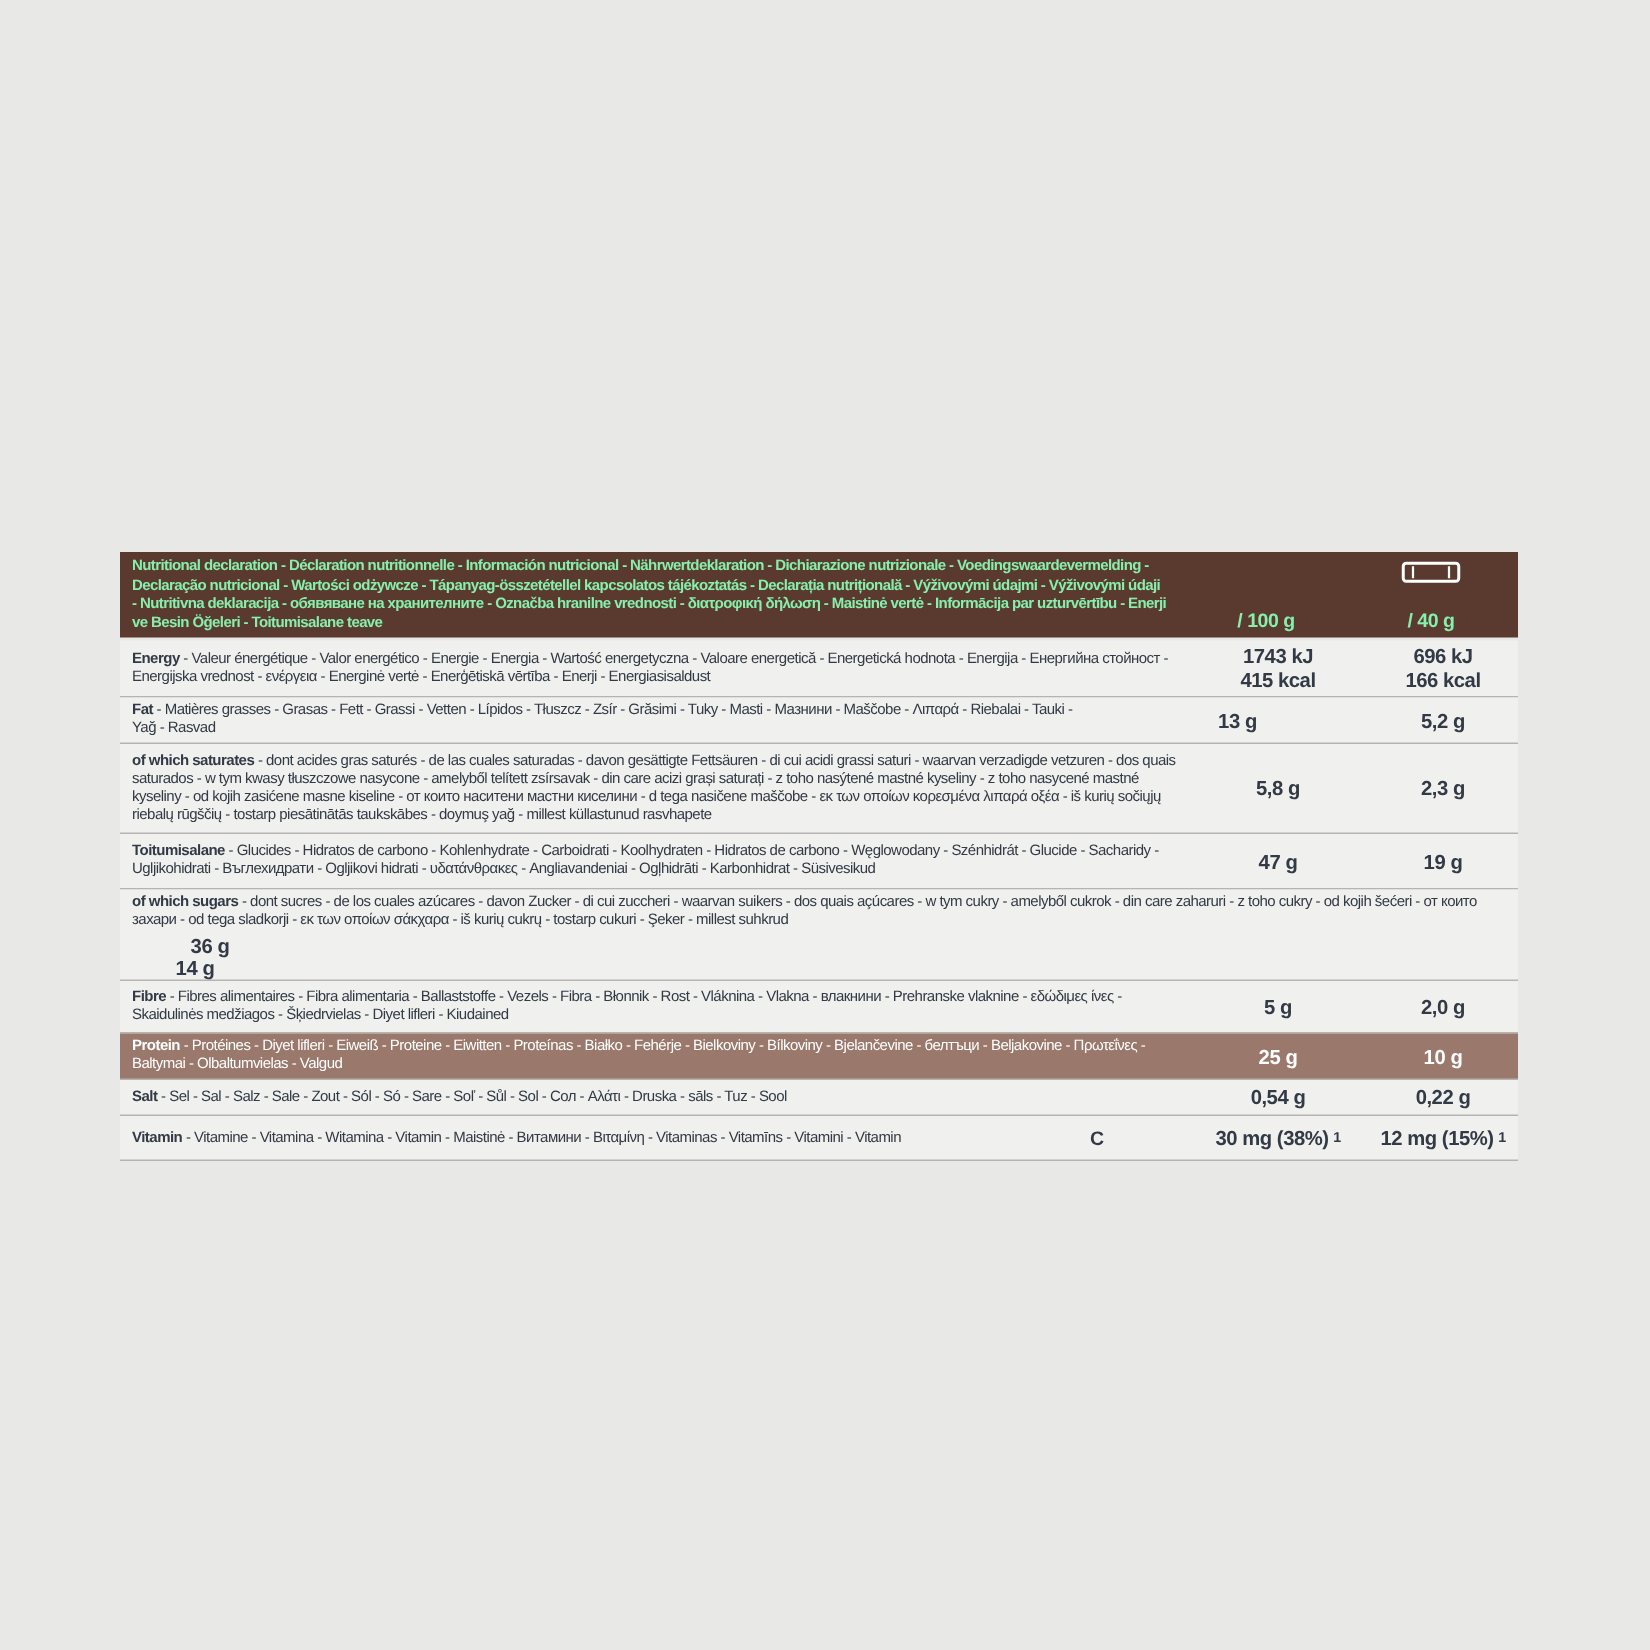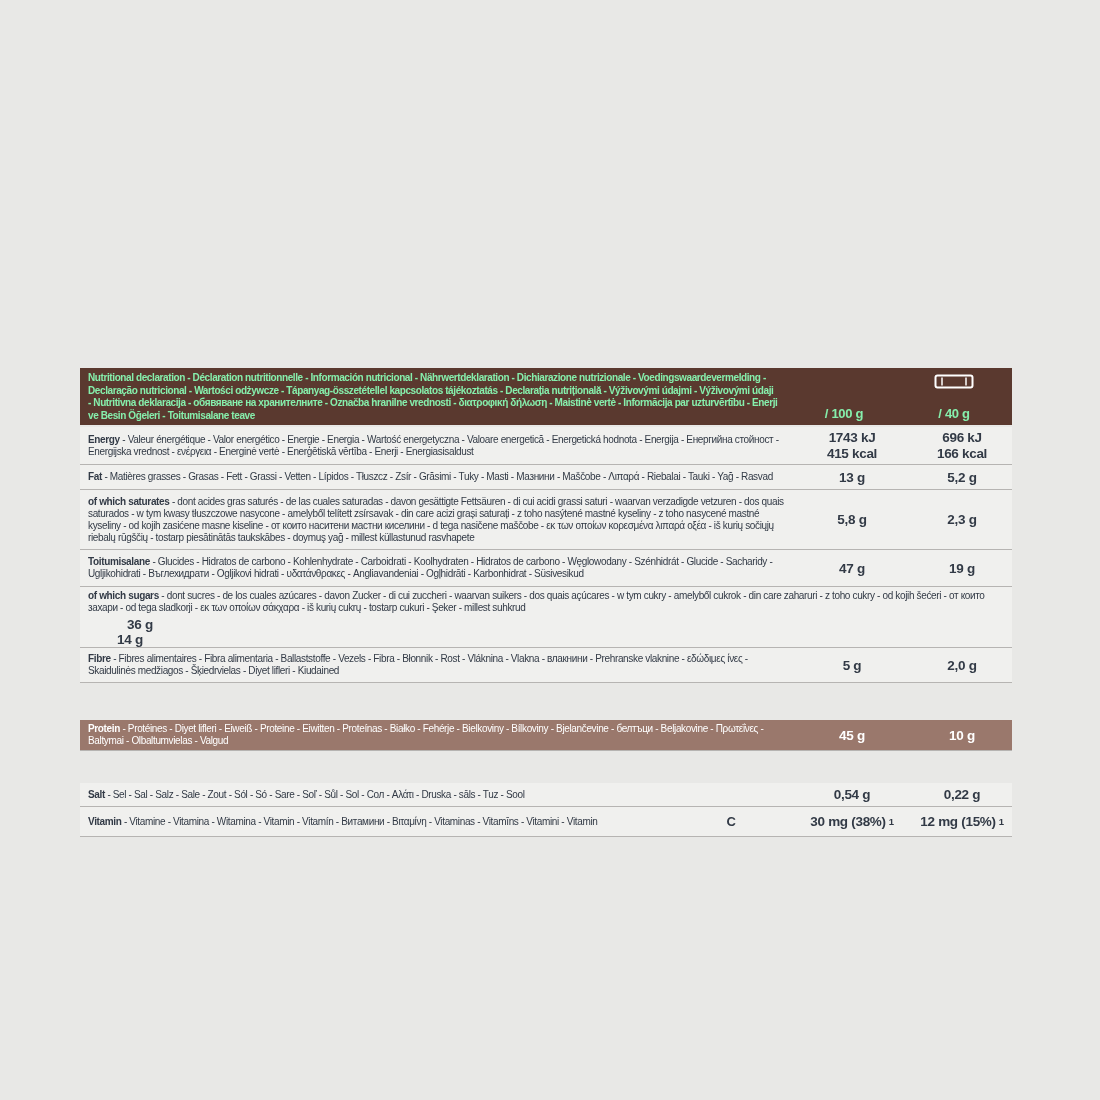--- a/index.html
+++ b/index.html
@@ -88,27 +88,27 @@
     margin-left:3px;
   }
   .vitc{
     font-weight:700;
     font-size:13px;
     margin-right:48px;
     align-self:center;
   }
   
   .r-energy{min-height:38px;}
-  .r-fat{min-height:25px;}
+  .r-fat{min-height:25px;gap:27px;}
   .r-saturates{min-height:60px;}
   .r-carbohydrate{min-height:37px;}
   .r-sugars{min-height:37px;flex-direction:column;}
   .r-fibre{min-height:35px;}
-  .r-protein{min-height:30px;margin-top:37px;}
-  .r-salt{min-height:24px;margin-top:32px;}
+  .r-protein{min-height:30px;}
+  .r-salt{min-height:24px;}
   .r-vitamin{min-height:30px;}
 </style>
 </head>
 <body>
 
 <div class="nutrition-table">
 
   <div class="table-header">
     <div class="header-title">Nutritional declaration - Déclaration nutritionnelle - Información nutricional - Nährwertdeklaration - Dichiarazione nutrizionale - Voedingswaardevermelding - Declaração nutricional - Wartości odżywcze - Tápanyag-összetétellel kapcsolatos tájékoztatás - Declarația nutrițională - Výživovými údajmi - Výživovými údaji - Nutritivna deklaracija - обявяване на хранителните - Označba hranilne vrednosti - διατροφική δήλωση - Maistinė vertė - Informācija par uzturvērtību - Enerji ve Besin Öğeleri - Toitumisalane teave</div>
     <div class="header-col c100">
@@ -183,35 +183,35 @@
         <p class="lbl"><span class="term">Fibre</span><span> - Fibres alimentaires - Fibra alimentaria - Ballaststoffe - Vezels - Fibra - Błonnik - Rost - Vláknina - Vlakna - влакнини - Prehranske vlaknine - εδώδιμες ίνες - Skaidulinės medžiagos - Šķiedrvielas - Diyet lifleri - Kiudained</span></p>
       </div>
       <div class="cell-val">5 g</div>
       <div class="cell-val narrow">2,0 g</div>
     </div>
 
     <div class="row r-protein highlight">
       <div class="cell-label">
         <p class="lbl"><span class="term">Protein</span><span> - Protéines - Diyet lifleri - Eiweiß - Proteine - Eiwitten - Proteínas - Białko - Fehérje - Bielkoviny - Bílkoviny - Bjelančevine - белтъци - Beljakovine - Πρωτεΐνες - Baltymai - Olbaltumvielas - Valgud</span></p>
       </div>
-      <div class="cell-val">45 g</div>
+      <div class="cell-val">25 g</div>
       <div class="cell-val narrow">10 g</div>
     </div>
 
     <div class="row r-salt">
       <div class="cell-label">
         <p class="lbl"><span class="term">Salt</span><span> - Sel - Sal - Salz - Sale - Zout - Sól - Só - Sare - Soľ - Sůl - Sol - Сол - Αλάτι - Druska - sāls - Tuz - Sool</span></p>
       </div>
       <div class="cell-val">0,54 g</div>
       <div class="cell-val narrow">0,22 g</div>
     </div>
 
     <div class="row r-vitamin">
       <div class="cell-label">
-        <p class="lbl" style="flex:1;"><span class="term">Vitamin</span><span> - Vitamine - Vitamina - Witamina - Vitamin - Vitamín - Витамини - Βιταμίνη - Vitaminas - Vitamīns - Vitamini - Vitamin</span></p>
+        <p class="lbl" style="flex:1;"><span class="term">Vitamin</span><span> - Vitamine - Vitamina - Witamina - Vitamin - Maistinė - Витамини - Βιταμίνη - Vitaminas - Vitamīns - Vitamini - Vitamin</span></p>
         <span class="vitc">C</span>
       </div>
       <div class="cell-val">
         <span>30 mg (38%)</span>
           <span class="sup">1</span>
       </div>
       <div class="cell-val narrow">
         <span>12 mg (15%)</span>
           <span class="sup">1</span>
       </div>

